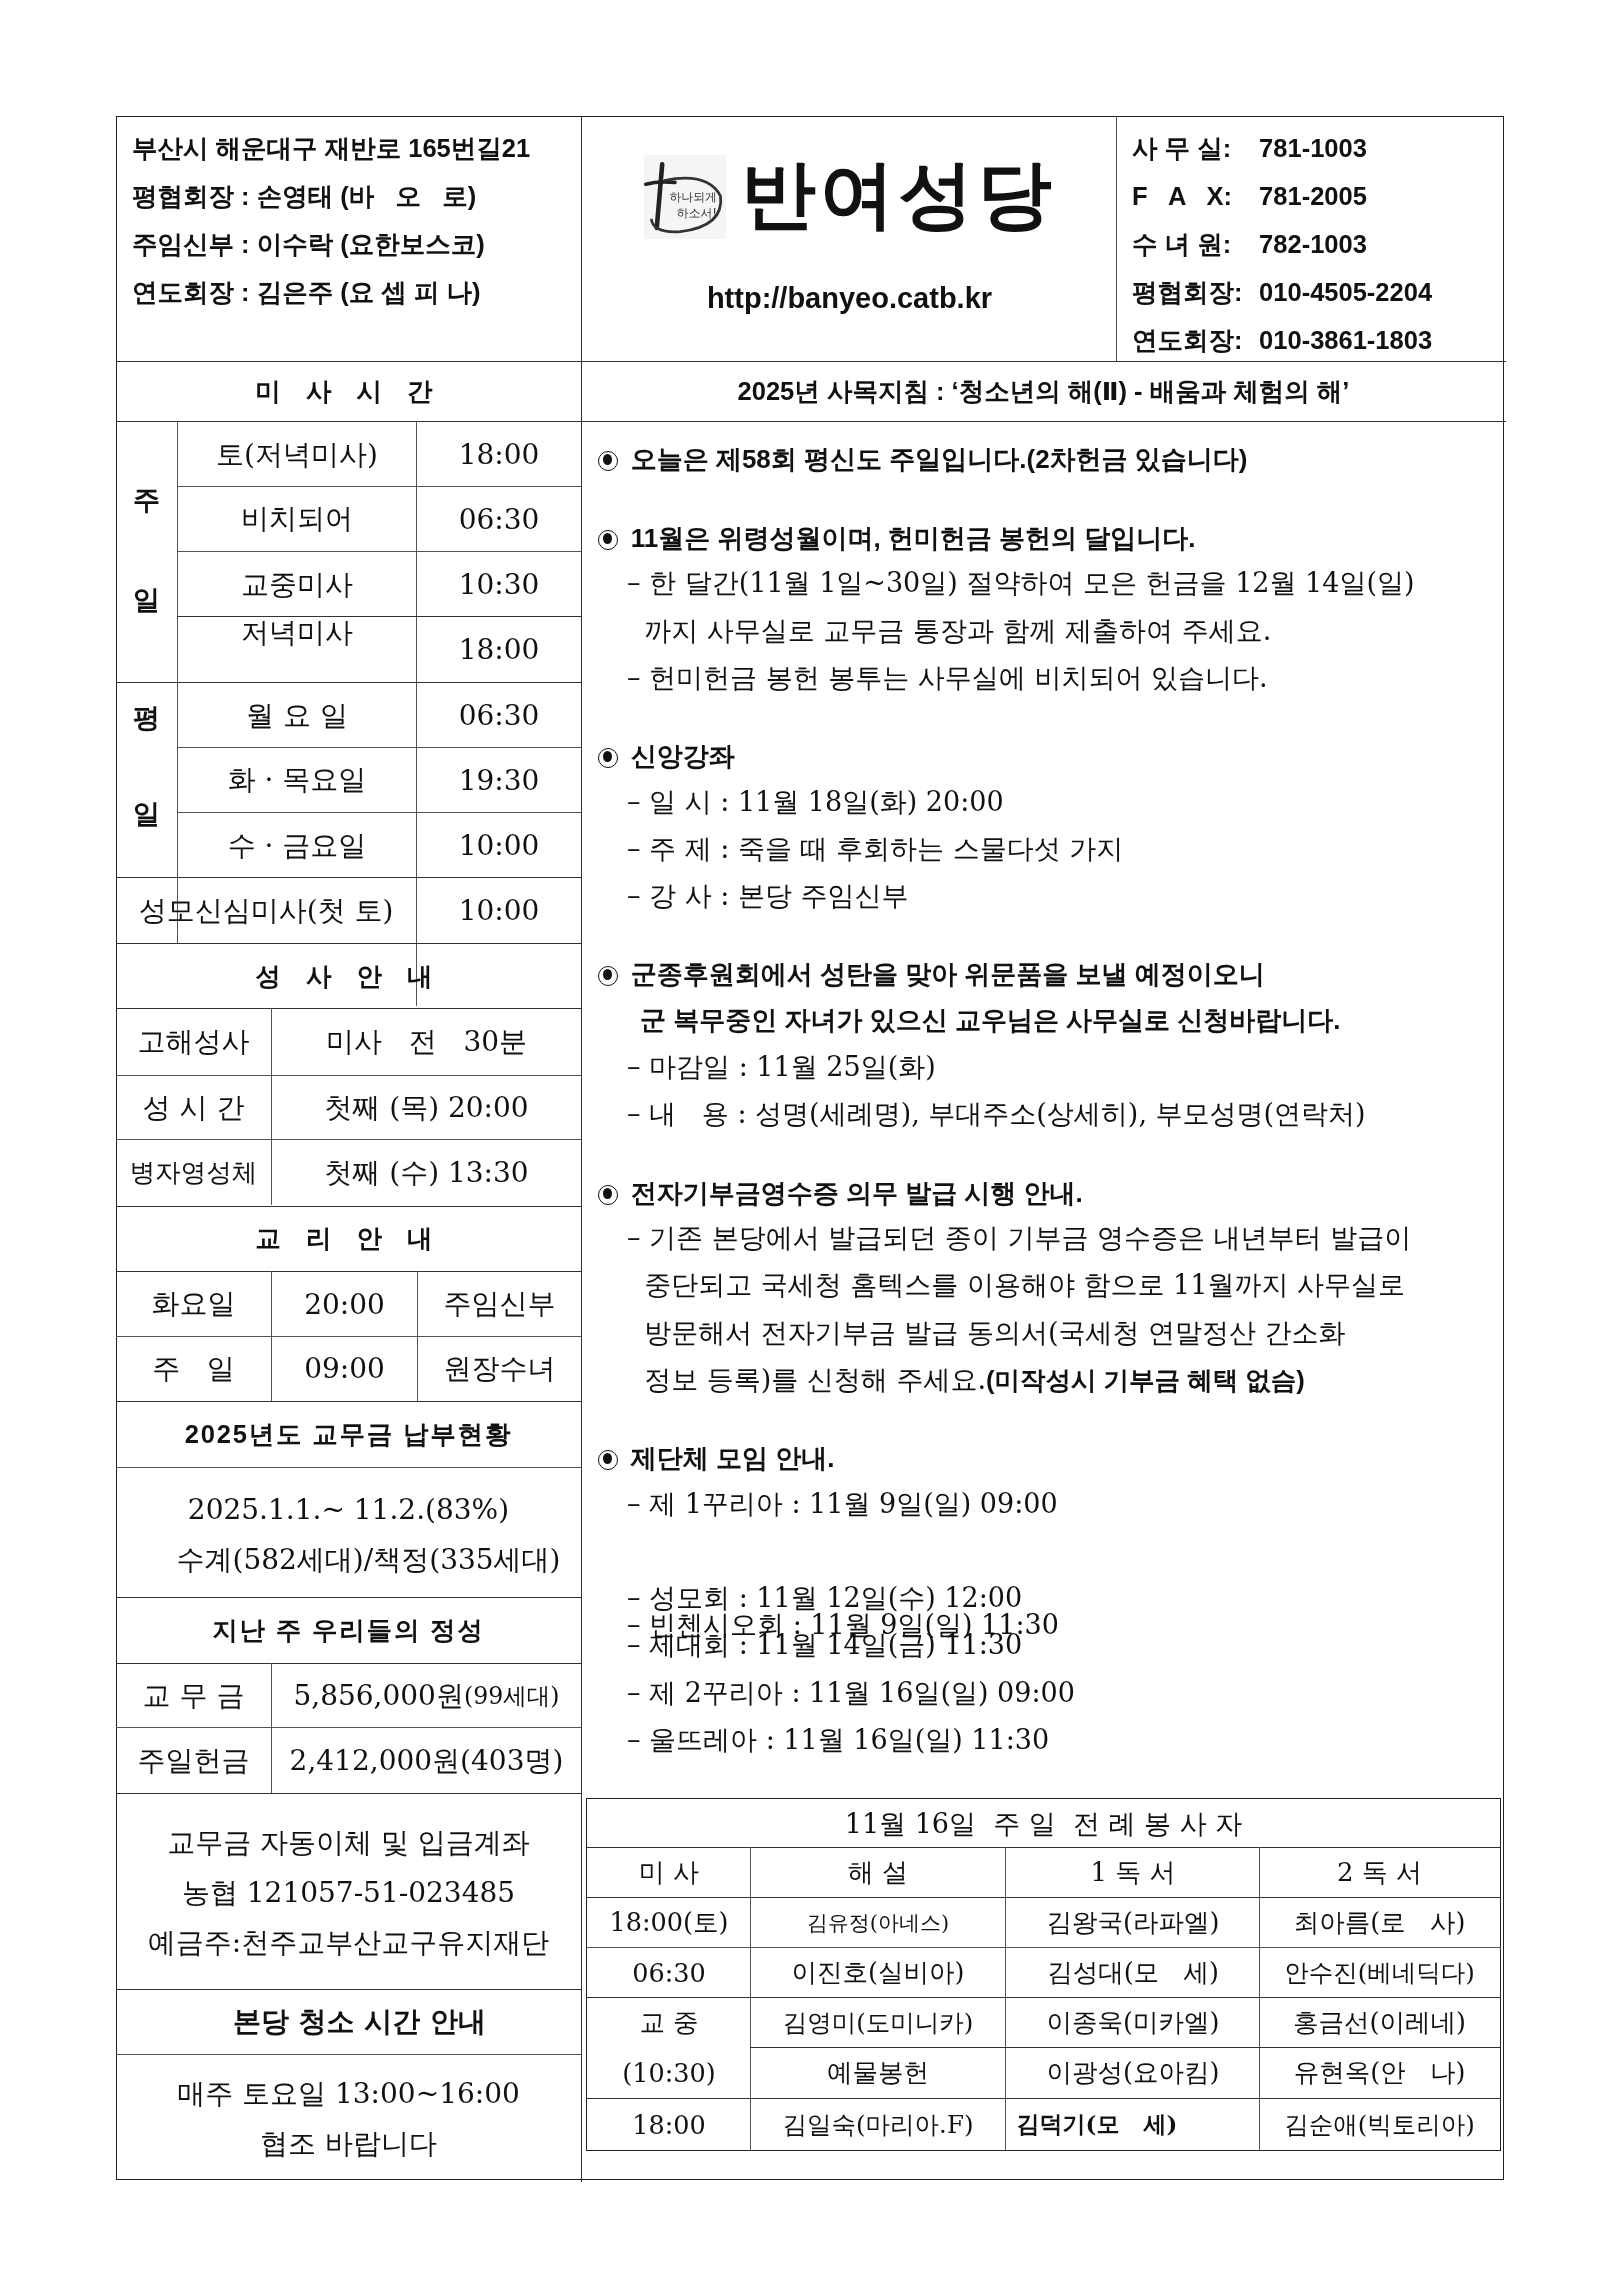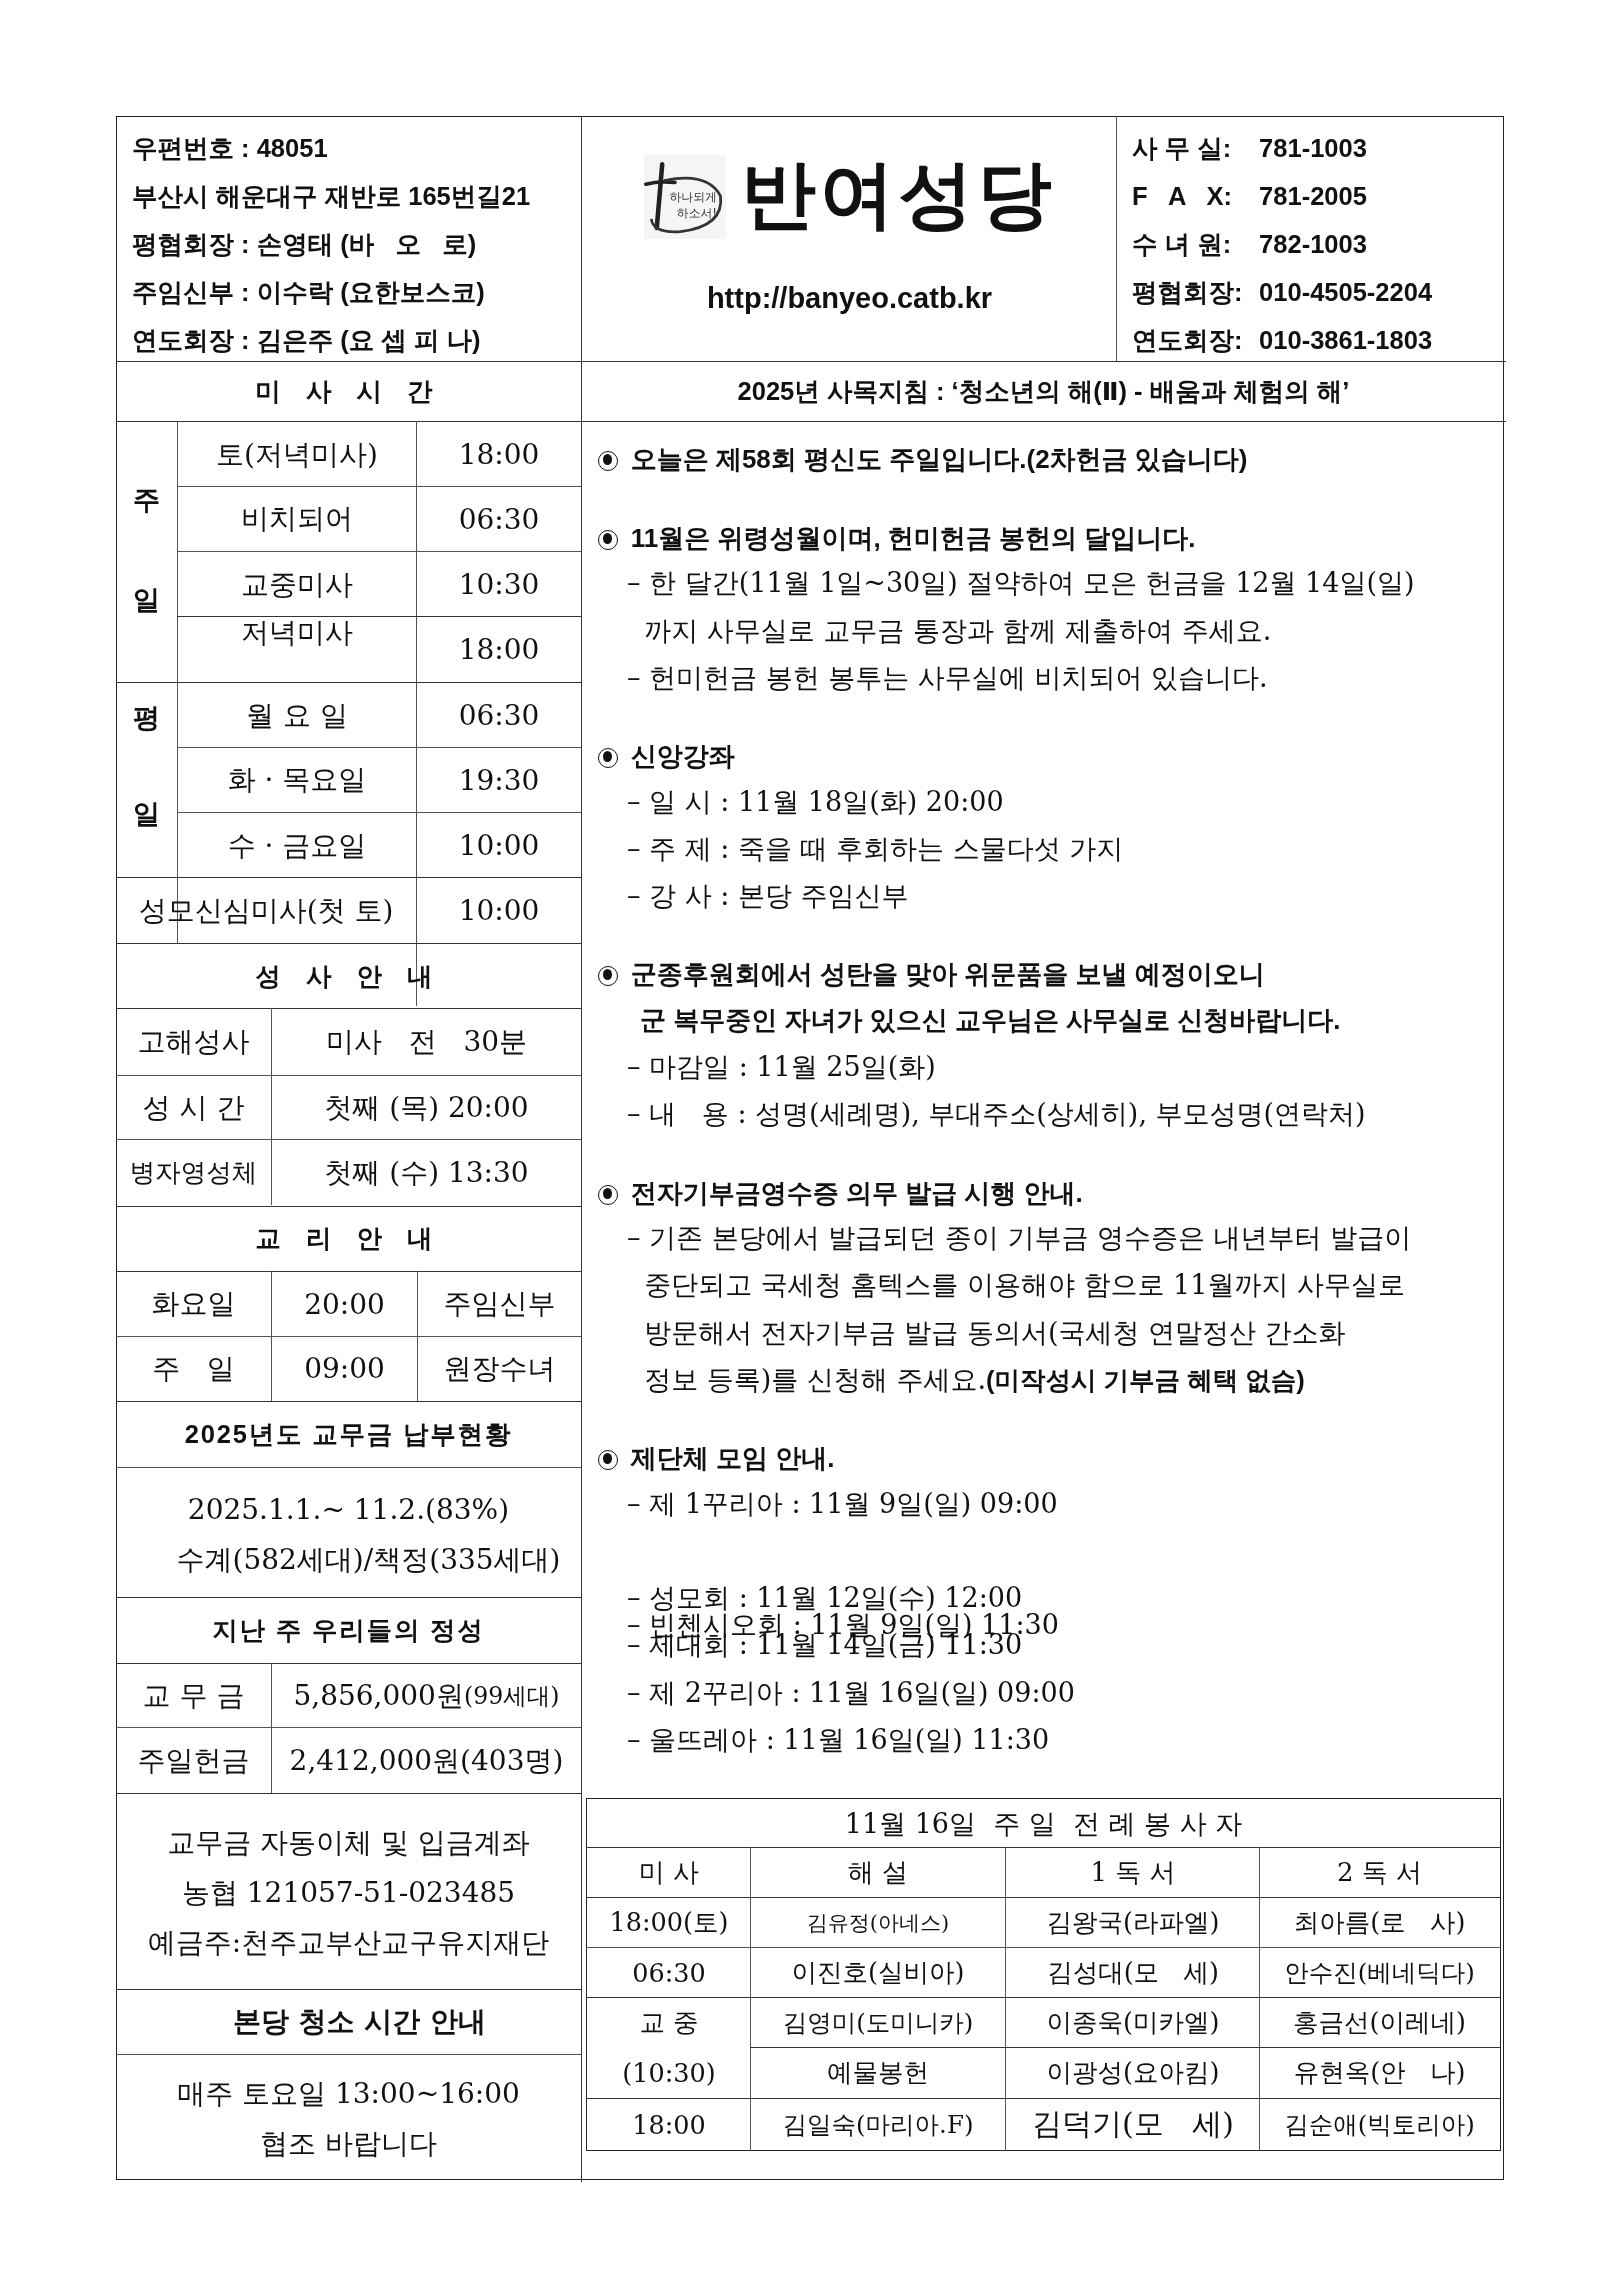--- a/index.html
+++ b/index.html
@@ -35,21 +35,20 @@
 </head>
 <body>
 
 <div class="frame"></div>
 
 <div class="vline" style="left:581px;top:116px;height:2066px;"></div>
 <div class="vline thin" style="left:1116px;top:116px;height:245px;"></div>
 <div class="hline" style="left:116px;top:361px;width:1390px;"></div>
 
 <div class="abs hdr-left sans" style="left:132px;top:124px;width:445px;">
-  <div class="line">우편번호 : 48051</div>
   <div class="line">부산시 해운대구 재반로 165번길21</div>
   <div class="line" style="white-space:pre;">평협회장 : 손영태 (바   오   로)</div>
   <div class="line" style="white-space:pre;">주임신부 : 이수락 (요한보스코)</div>
   <div class="line" style="white-space:pre;">연도회장 : 김은주 (요 셉 피 나)</div>
 </div>
 
 <div class="logo-box" style="left:644px;top:155px;width:82px;height:84px;">
   <svg width="82" height="84" viewBox="0 0 90 92">
     <path d="M20 10 L14 80" stroke="#222" stroke-width="5" fill="none" stroke-linecap="round"></path>
     <path d="M2 32 Q16 28 34 30" stroke="#222" stroke-width="4" fill="none" stroke-linecap="round"></path>
@@ -235,15 +234,15 @@
 <div class="cell serif" style="left:1006px;top:1998px;width:254px;height:48px;font-size:25.5px;">이종욱(미카엘)</div>
 <div class="cell serif" style="left:1260px;top:1998px;width:239px;height:48px;font-size:25.5px;">홍금선(이레네)</div>
 
 <div class="cell serif" style="left:588px;top:2047px;width:162px;height:51px;font-size:25.5px;">(10:30)</div>
 <div class="cell serif" style="left:751px;top:2047px;width:254px;height:51px;font-size:25.5px;">예물봉헌</div>
 <div class="cell serif" style="left:1006px;top:2047px;width:254px;height:51px;font-size:25.5px;">이광성(요아킴)</div>
 <div class="cell serif" style="left:1260px;top:2047px;width:239px;height:51px;font-size:25.5px;white-space:pre;">유현옥(안   나)</div>
 
 <div class="cell serif" style="left:588px;top:2099px;width:162px;height:51px;font-size:25.5px;">18:00</div>
 <div class="cell serif" style="left:751px;top:2099px;width:254px;height:51px;font-size:24.5px;">김일숙(마리아.F)</div>
-<div class="cell serif" style="left:1006px;top:2099px;width:254px;height:51px;font-size:30px;white-space:pre;">김덕기(모   세)</div>
+<div class="cell serif" style="left:970px;top:2099px;width:254px;height:51px;font-size:23px;white-space:pre;font-weight:bold;">김덕기(모   세)</div>
 <div class="cell serif" style="left:1260px;top:2099px;width:239px;height:51px;font-size:24.5px;">김순애(빅토리아)</div>
 
 
 </body></html>

